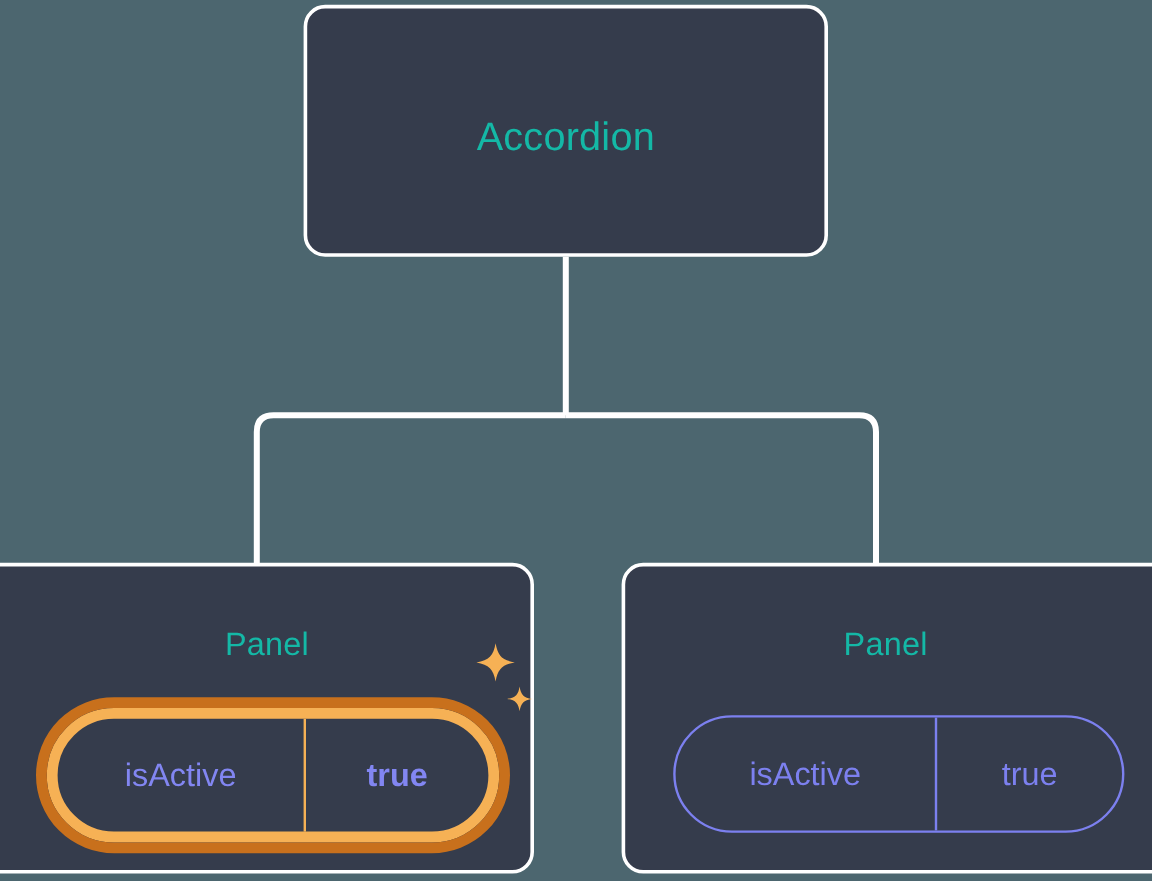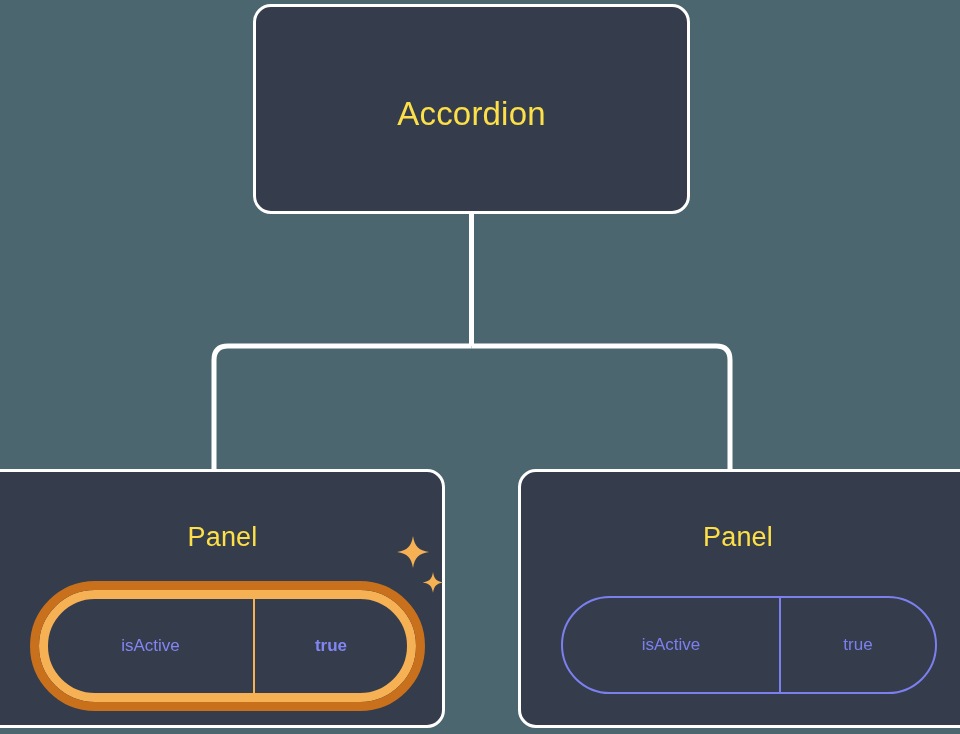--- a/index.html
+++ b/index.html
@@ -38,21 +38,21 @@
     border: 3px solid #ffffff;
     border-radius: 18px;
     box-sizing: border-box;
   }
 
   .node-title {
     position: absolute;
     left: 0;
     width: 100%;
     text-align: center;
-    color: #fde047;
+    color: #14b8a6;
     letter-spacing: 0.2px;
     white-space: nowrap;
   }
 
   
   #node-root {
     left: 253px;
     top: 4px;
     width: 437px;
     height: 210px;
@@ -90,21 +90,21 @@
     border: 2px solid #7c80ef;
     border-radius: 999px;
     box-sizing: border-box;
     background: transparent;
   }
   .prop-key, .prop-val {
     display: flex;
     align-items: center;
     justify-content: center;
     color: #7c80ef;
-    font-size: 17px;
+    font-size: 27px;
     box-sizing: border-box;
   }
   .prop-key { padding: 0 26px 0 34px; }
   .prop-val { padding: 0 34px 0 26px; border-left: 2px solid #7c80ef; }
 
   
   #pill-panel-1 {
     left: 40px;
     top: 124px;
     width: 376px;

